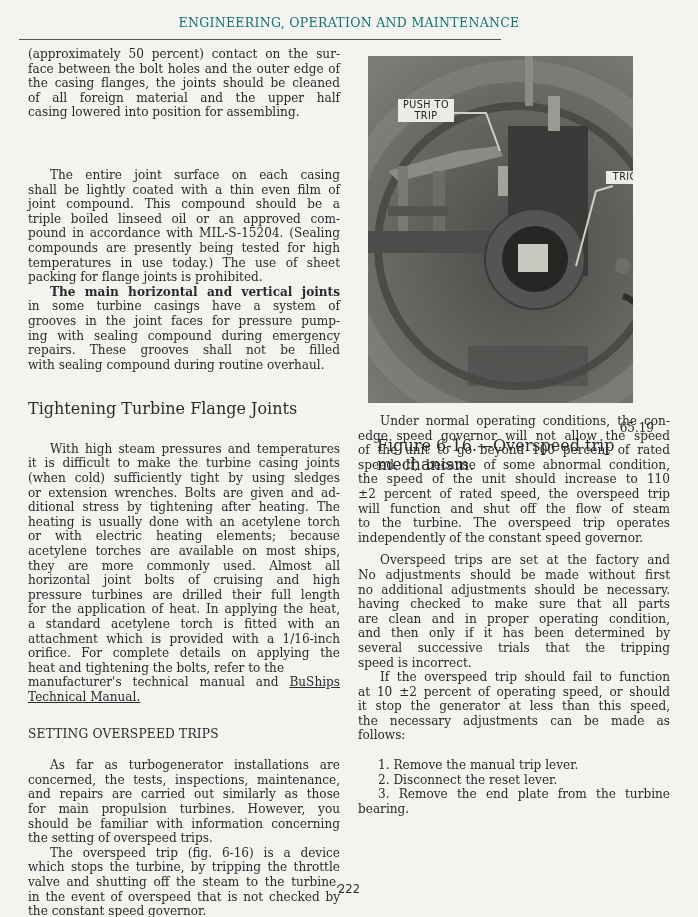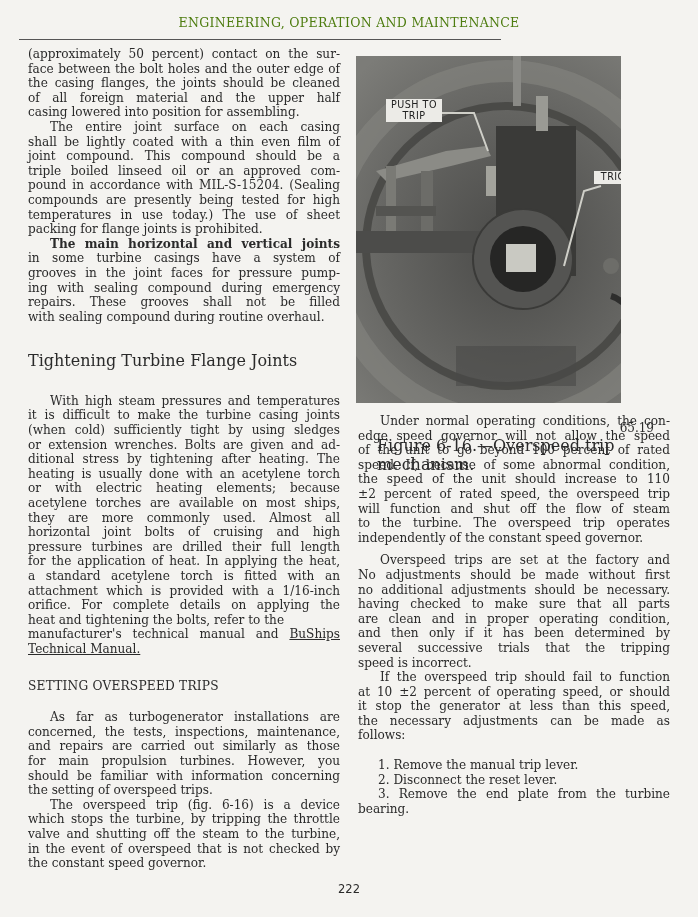--- a/index.html
+++ b/index.html
@@ -6,21 +6,21 @@
   body {
     width: 698px; height: 917px; overflow: hidden;
     background: #f4f3f0;
     font-family: "DejaVu Serif", "Liberation Serif", serif;
     color: #2a2a2a;
     position: relative;
   }
   .running-head {
     position: absolute; top: 15px; left: 0; width: 698px;
     text-align: center; font-size: 12.5px; letter-spacing: 0.3px;
-    color: #4d7c0f;
+    color: #0f766e;
   }
   .head-rule {
     position: absolute; top: 39px; left: 19px; width: 482px; height: 1px;
     background: #555;
   }
   .col {
     position: absolute; font-size: 12.1px; line-height: 14.6px;
     text-align: justify;
   }
   .col-left { left: 28px; top: 47px; width: 312px; }
@@ -29,21 +29,21 @@
   .col .line { display: block; text-align: justify; text-align-last: justify; white-space: nowrap; }
   .col .line.last { text-align-last: left; }
   .heading-mixed { margin: 30px 0 25px 0 !important; font-size: 16px; }
   .heading-caps { margin: 22px 0 17px 0 !important; font-size: 12.2px; letter-spacing: 0.2px; }
   .u { text-decoration: underline; }
   .gap-list { height: 15px; }
   .li { display: block; padding-left: 20px; }
   .li-cont { display: block; }
 
   .figure {
-    position: absolute; left: 356px; top: 56px; width: 265px; height: 347px;
+    position: absolute; left: 368px; top: 56px; width: 265px; height: 347px;
     background: #5a5a58; overflow: hidden;
   }
   .figure svg { display: block; }
   .callout {
     position: absolute; background: #ecebe7; color: #222;
     font-family: "DejaVu Sans", "Liberation Sans", sans-serif;
     font-size: 9.6px; line-height: 10.5px; text-align: center; letter-spacing: 0.5px;
     padding: 1px 3px;
   }
   .callout-push { left: 30px; top: 43px; width: 50px; }
@@ -67,21 +67,21 @@
 
 <div class="col col-left">
   <p id="lp1">
       <span class="line">(approximately 50 percent) contact on the sur-</span>
       <span class="line">face between the bolt holes and the outer edge of</span>
       <span class="line">the casing flanges, the joints should be cleaned</span>
       <span class="line">of all foreign material and the upper half</span>
       <span class="line last">casing lowered into position for assembling.</span>
     </p>
   <p class="ind-first" id="lp2">
-      <span class="line" style="padding-left: 22px;">The entire joint surface on each casing</span>
+      <span class="line" style="padding-left: 22px; margin-top: 48px;">The entire joint surface on each casing</span>
       <span class="line">shall be lightly coated with a thin even film of</span>
       <span class="line">joint compound. This compound should be a</span>
       <span class="line">triple boiled linseed oil or an approved com-</span>
       <span class="line">pound in accordance with MIL-S-15204. (Sealing</span>
       <span class="line">compounds are presently being tested for high</span>
       <span class="line">temperatures in use today.) The use of sheet</span>
       <span class="line last">packing for flange joints is prohibited.</span>
     </p>
   <p id="lp3">
       <span class="line" style="padding-left: 22px; font-weight: bold;">The main horizontal and vertical joints</span>

